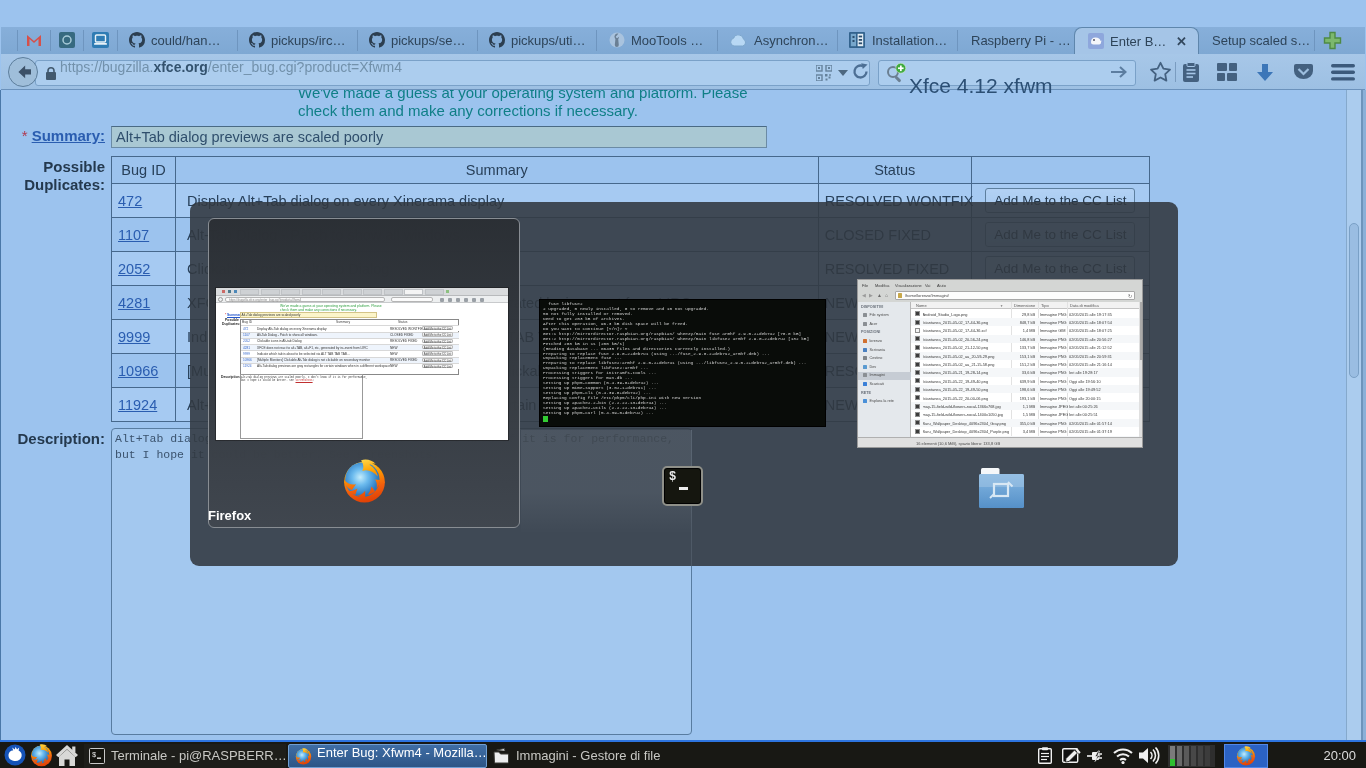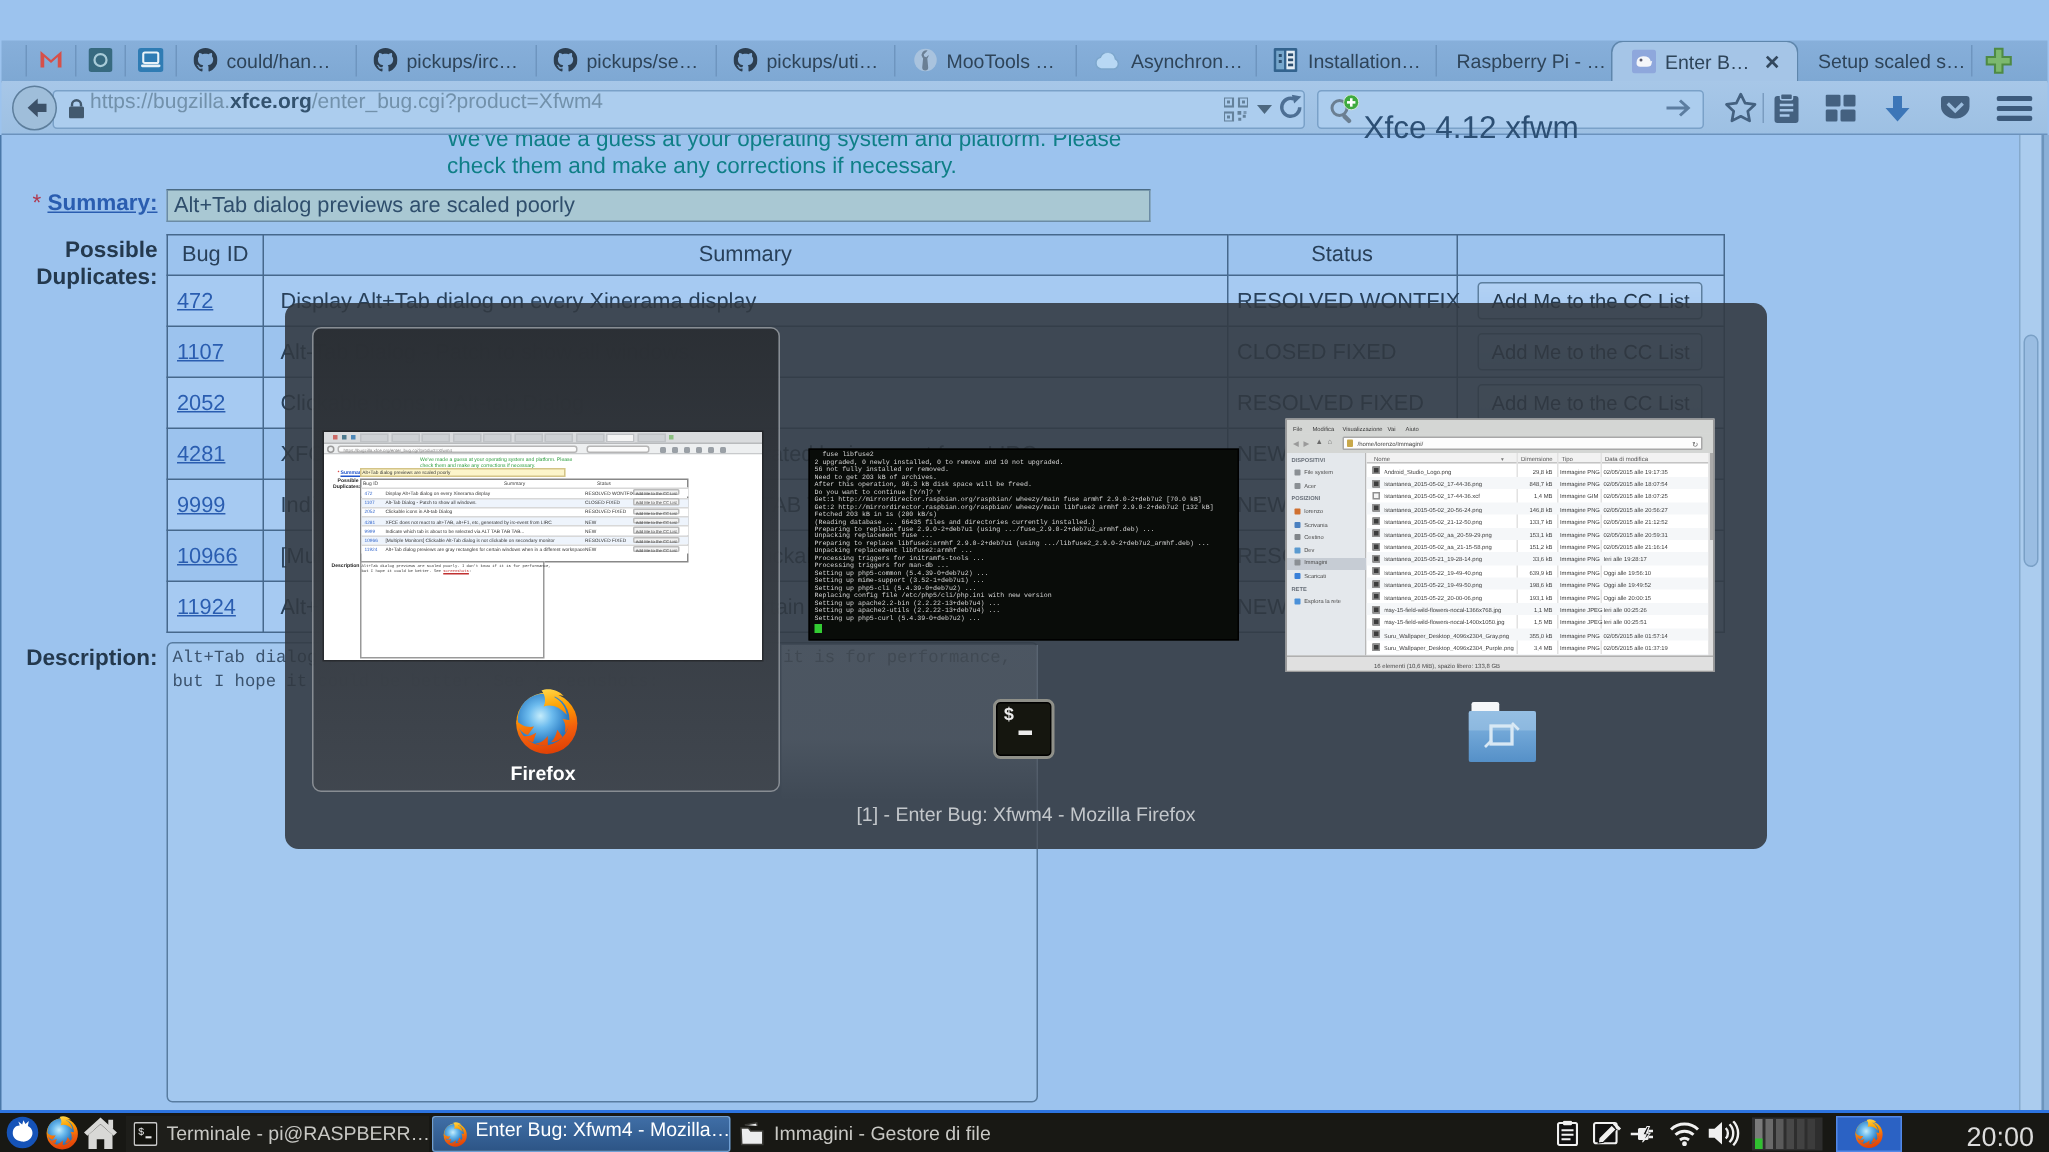--- a/index.html
+++ b/index.html
@@ -40,26 +40,26 @@
 .rowalt{background:#a6caf2}
 .ccbtn{display:block;margin:0 auto;width:150px;height:25px;background:linear-gradient(rgba(255,255,255,0.14),rgba(255,255,255,0.0));border:1px solid #5d7f9e;border-radius:3px;font-size:13.5px;color:#24394e;text-align:center;line-height:23px}
 #descarea{left:110px;top:338px;width:581px;height:307px;background:#a3c8ef;border:1px solid #587ca0;border-radius:4px;font-family:"Liberation Mono",monospace;font-size:11.5px;color:#3b536e;padding:2px 3px;line-height:15.5px;white-space:pre}
 
 #overlay{left:190px;top:202px;width:988px;height:364px;background:rgba(50,56,64,0.885);border-radius:9px;z-index:5}
 #selcell{left:18px;top:16px;width:312px;height:310px;border:1.5px solid #888d93;border-radius:6px;background:linear-gradient(rgba(42,46,51,0.95),rgba(64,70,78,0.92))}
 #ffprev{left:26px;top:86px;width:292px;height:152px;background:#fff;box-shadow:0 0 0 1px rgba(25,25,28,0.55)}
 #termprev{left:349px;top:97px;width:287px;height:128px;background:#090c09;border:1px solid #000}
 #fmprev{left:667px;top:77px;width:286px;height:169px;background:#d8dad8;border:1px solid #9a9a9a}
 #ovlabel{left:0;top:333px;width:988px;text-align:center;font-size:13px;color:#c3c7cb}
-#fflabel{left:18px;top:306px;width:308px;text-align:center;font-size:13px;font-weight:bold;color:#fff}
+#fflabel{left:18px;top:306px;width:308px;text-align:left;font-size:13px;font-weight:bold;color:#fff}
 
 #taskbar{left:0;top:740px;width:1366px;height:28px;background:#181814;border-top:2px solid #2d74e0}
 .taskbtn{top:2px;height:24px;font-size:13px;color:#c8c8c4;white-space:nowrap;overflow:hidden}
 #taskactive{background:linear-gradient(#3f6ea6,#2d5586);border:1px solid #6f9fd4;border-radius:2px;color:#fff}
-#clock{right:10px;top:6px;font-size:18px;color:#dcdcdc}
+#clock{right:10px;top:6px;font-size:13px;color:#dcdcdc}
 </style></head>
 <body>
 <div id="root">
     <svg width="0" height="0" style="position:absolute">
 <defs>
 <radialGradient id="globe" gradientUnits="userSpaceOnUse" cx="26" cy="26" r="32">
  <stop offset="0" stop-color="#c4ecfb"></stop>
           <stop offset="0.35" stop-color="#6cbbee"></stop>
           <stop offset="0.78" stop-color="#2d7dc4"></stop>
           <stop offset="1" stop-color="#2068aa"></stop>
@@ -607,21 +607,20 @@
 <div class="abs" style="left:789px;top:266px"><svg width="45" height="41" viewBox="0 0 45 41">
   <path d="M2 6 L2 1.5 A1.5 1.5 0 0 1 3.5 0 L19 0 A1.5 1.5 0 0 1 20.5 1.5 L20.5 6 Z" fill="#f5f7f9"></path>
   <rect x="0" y="6" width="45" height="34" rx="1.5" fill="url(#foldg)"></rect>
   <path d="M0 7.5 A1.5 1.5 0 0 1 1.5 6 L43.5 6 A1.5 1.5 0 0 1 45 7.5 L45 19 L0 19 Z" fill="#a6c8e6" opacity="0.5"></path>
   <g fill="none" stroke="#d8e8f4" stroke-width="2.2">
             <rect x="15" y="16" width="14" height="12"></rect>
           </g>
   <path d="M29 14 l4.5 4.5 M11 30 l4.5-4.5" stroke="#d8e8f4" stroke-width="1.8"></path>
 </svg></div>
 <div class="abs" id="fflabel">Firefox</div>
-  <div class="abs" id="ovlabel">[1] - Enter Bug: Xfwm4 - Mozilla Firefox</div>
 </div>
 
 <div class="abs" id="taskbar">
   <div class="abs" style="left:4px;top:2px"><svg width="22" height="22" viewBox="0 0 22 22">
           <circle cx="11" cy="11" r="10.5" fill="#1553b8"></circle>
           <path d="M4.5 11.5 C4.5 8 7 6.2 9.2 6.4 L8.2 3.6 L10.8 5.6 L11.6 2.8 L13 5.4 L15.2 3.4 L14.6 6.6 C16.8 7.6 18 9.8 17.6 12.2 C17 15.5 13.8 17.6 10.4 17 C6.8 16.4 4.5 14.5 4.5 11.5 Z" fill="#ffffff"></path>
         </svg></div>
   <div class="abs" style="left:30px;top:2px"><svg width="23" height="23">
           <use href="#fflogo"></use>
         </svg></div>

